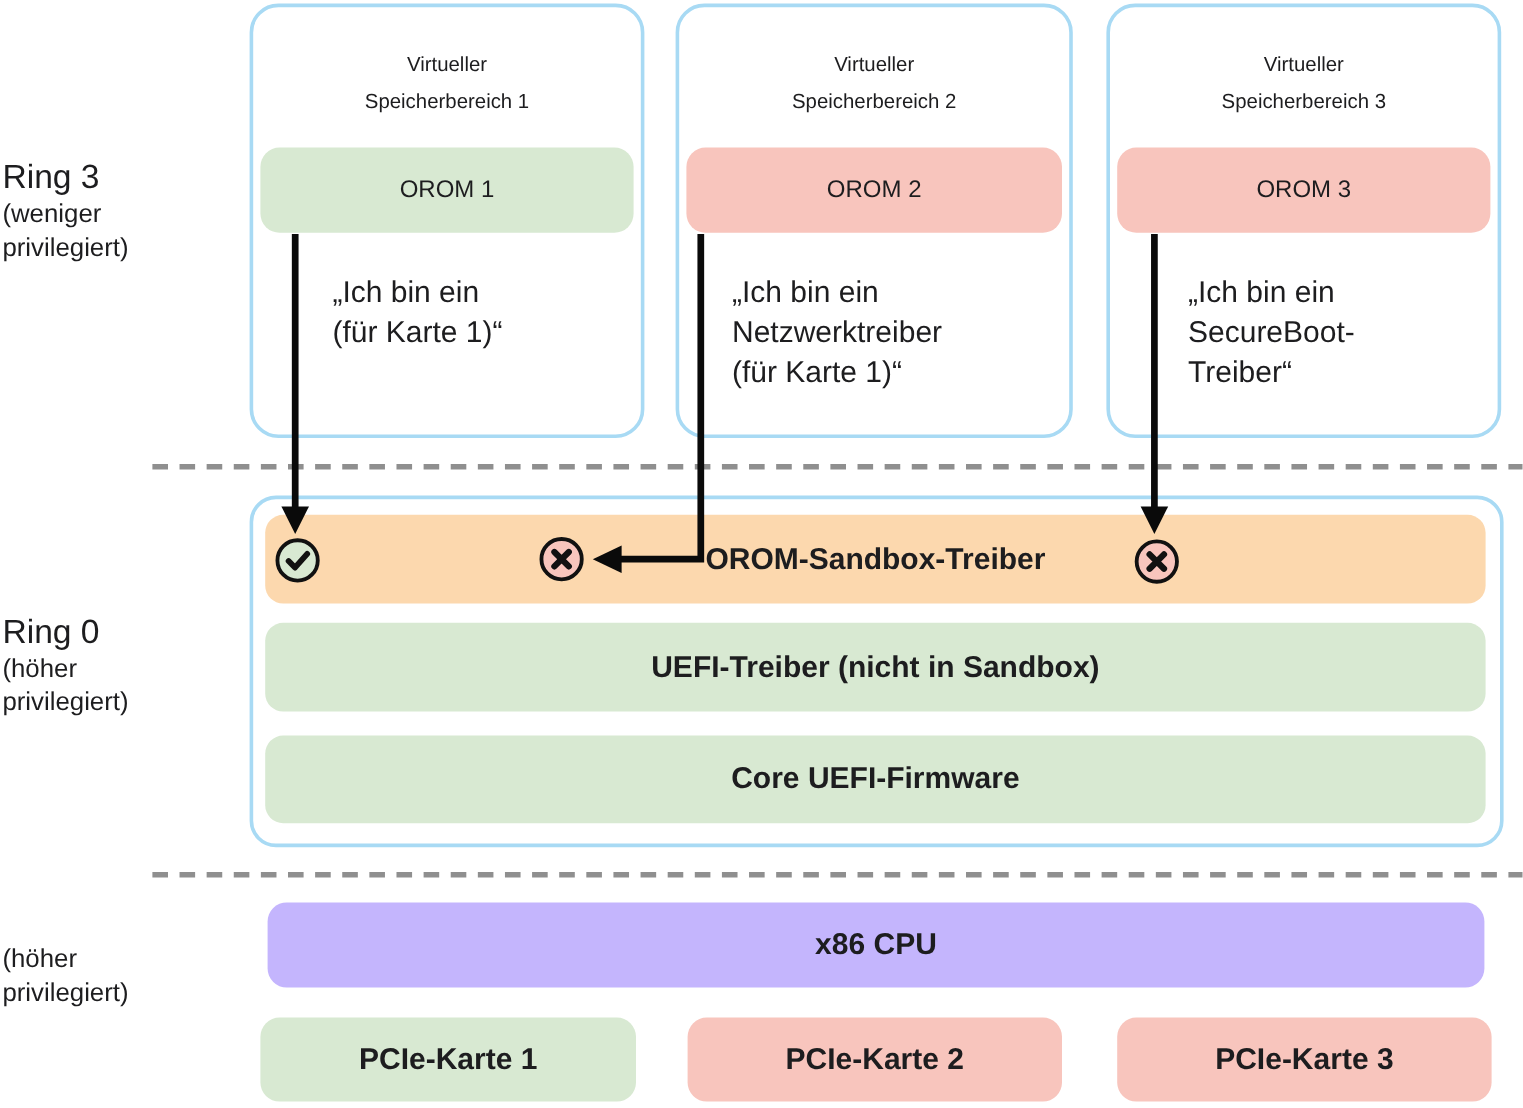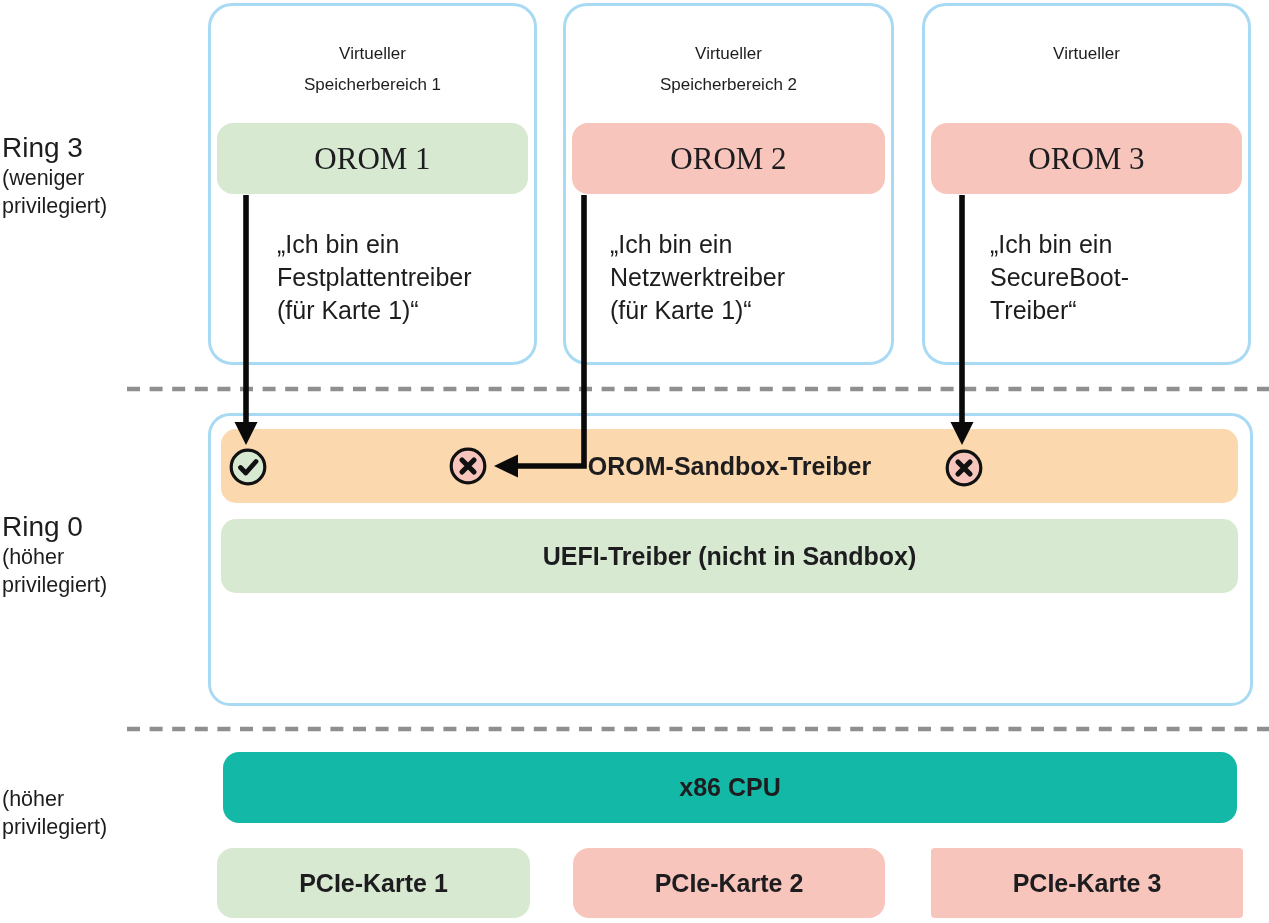--- a/index.html
+++ b/index.html
@@ -16,42 +16,42 @@
   .pos-hardware{top:786px;}
   
   .vcard{position:absolute;top:3px;height:356px;background:#fff;
     border:3.5px solid #a8daf4;border-radius:24px;}
   .vcard.c1{left:208px;width:323px;}
   .vcard.c2{left:563px;width:325px;}
   .vcard.c3{left:922px;width:323px;}
   .vcard-title{position:absolute;top:32px;left:0;right:0;text-align:center;
     font-size:17px;line-height:31px;}
   .badge{position:absolute;top:117px;left:6px;right:6px;height:71px;border-radius:16px;
-    display:flex;align-items:center;justify-content:center;font-size:31px;font-family:Liberation Serif, serif;}
+    display:flex;align-items:center;justify-content:center;font-size:20px;}
   .quote{position:absolute;top:222px;font-size:25px;line-height:33px;white-space:nowrap;}
   .c1 .quote{left:66px;}
   .c2 .quote{left:44px;}
   .c3 .quote{left:65px;}
   
   [data-color="green"]{background:#d8e9d2;}
   [data-color="red"]{background:#f8c5bd;}
   [data-color="orange"]{background:#fcd8ae;}
-  [data-color="blue"]{background:#14b8a6;}
+  [data-color="blue"]{background:#c4b5fd;}
   
   .ring0-box{position:absolute;left:208px;top:413px;width:1039px;height:287px;
     border:3.5px solid #a8daf4;border-radius:22px;background:#fff;}
   .bar{position:absolute;display:flex;align-items:center;justify-content:center;
     font-size:25px;border-radius:15px;font-weight:bold;}
   .bar.sandbox{left:221px;top:429px;width:1017px;height:74px;}
   .bar.uefi{left:221px;top:519px;width:1017px;height:74px;}
   .bar.core{left:221px;top:613px;width:1017px;height:73px;}
   .bar.cpu{left:223px;top:752px;width:1014px;height:71px;border-radius:16px;}
   .bar.pcie1{left:217px;top:848px;width:313px;height:70px;border-radius:16px;text-align:right;}
   .bar.pcie2{left:573px;top:848px;width:312px;height:70px;border-radius:16px;}
-  .bar.pcie3{left:931px;top:848px;width:312px;height:70px;border-radius:4px;}
+  .bar.pcie3{left:931px;top:848px;width:312px;height:70px;border-radius:16px;}
   
   .verdict{position:absolute;width:40px;height:40px;}
   .verdict.v1{left:228px;top:447px;}
   .verdict.v2{left:448px;top:446px;}
   .verdict.v3{left:944px;top:448px;}
   .verdict[data-color="green"]{background:transparent;}
   .verdict[data-color="red"]{background:transparent;}
   .verdict[data-color="green"] circle{fill:#d8e9d2;}
   .verdict[data-color="red"] circle{fill:#f8c5bd;}
   
@@ -78,53 +78,54 @@
   </div>
 
   <div class="vcard c1">
     <div class="vcard-title">
       <div>Virtueller</div>
       <div>Speicherbereich 1</div>
     </div>
     <div class="badge" data-color="green">OROM 1</div>
     <div class="quote">
       <div>„Ich bin ein</div>
-      <div>Festplattentreiber</div>
       <div>(für Karte 1)“</div>
     </div>
   </div>
 
   <div class="vcard c2">
     <div class="vcard-title">
       <div>Virtueller</div>
       <div>Speicherbereich 2</div>
     </div>
     <div class="badge" data-color="red">OROM 2</div>
     <div class="quote">
       <div>„Ich bin ein</div>
       <div>Netzwerktreiber</div>
       <div>(für Karte 1)“</div>
     </div>
   </div>
 
   <div class="vcard c3">
     <div class="vcard-title">
       <div>Virtueller</div>
+      <div>Speicherbereich 3</div>
     </div>
     <div class="badge" data-color="red">OROM 3</div>
     <div class="quote">
       <div>„Ich bin ein</div>
       <div>SecureBoot-</div>
       <div>Treiber“</div>
     </div>
   </div>
 
   <div class="ring0-box"></div>
   <div class="bar sandbox" data-color="orange">OROM-Sandbox-Treiber</div>
   <div class="bar uefi" data-color="green">UEFI-Treiber (nicht in Sandbox)</div>
+  <div class="bar core" data-color="green">Core UEFI-Firmware</div>
 
   <div class="bar cpu" data-color="blue">x86 CPU</div>
   <div class="bar pcie1" data-color="green">PCIe-Karte 1</div>
   <div class="bar pcie2" data-color="red">PCIe-Karte 2</div>
   <div class="bar pcie3" data-color="red">PCIe-Karte 3</div>
 
   <svg class="overlay" viewBox="0 0 1269 923" xmlns="http://www.w3.org/2000/svg">
     <g stroke="#8f8f8f" stroke-width="4.6" stroke-dasharray="13 9.6">
       <path d="M127 389 H1272" fill="none"></path>
     </g>

